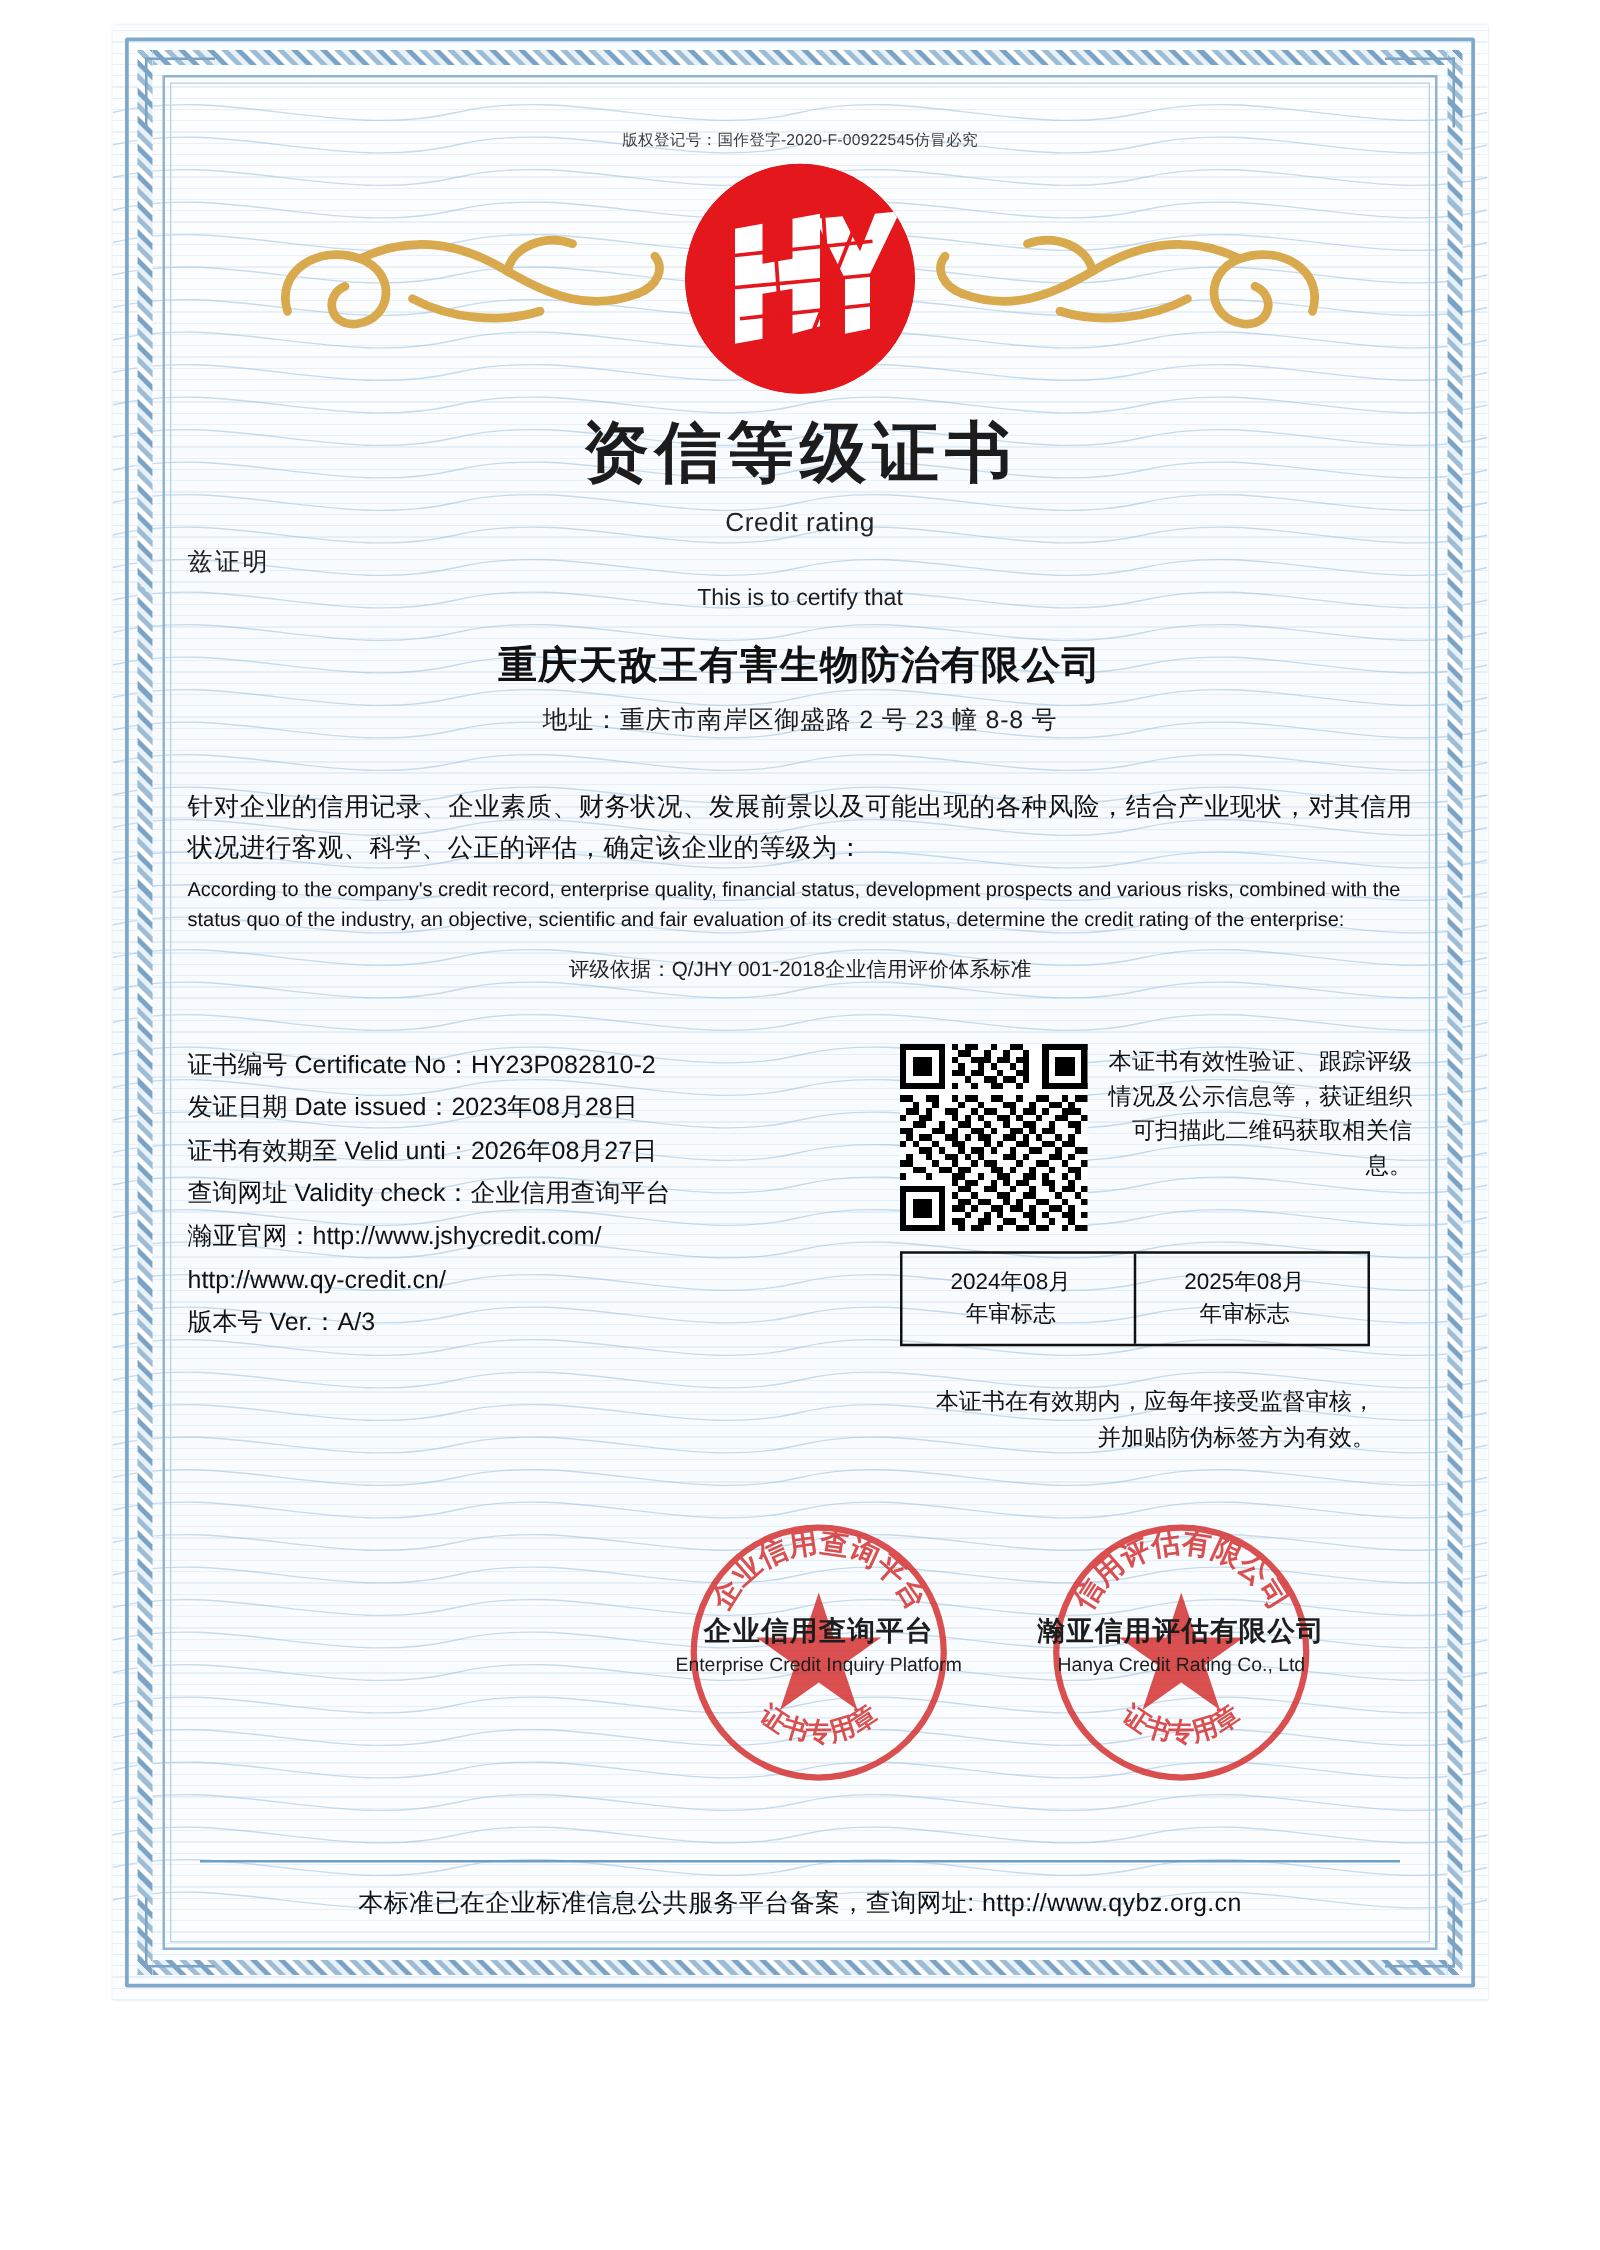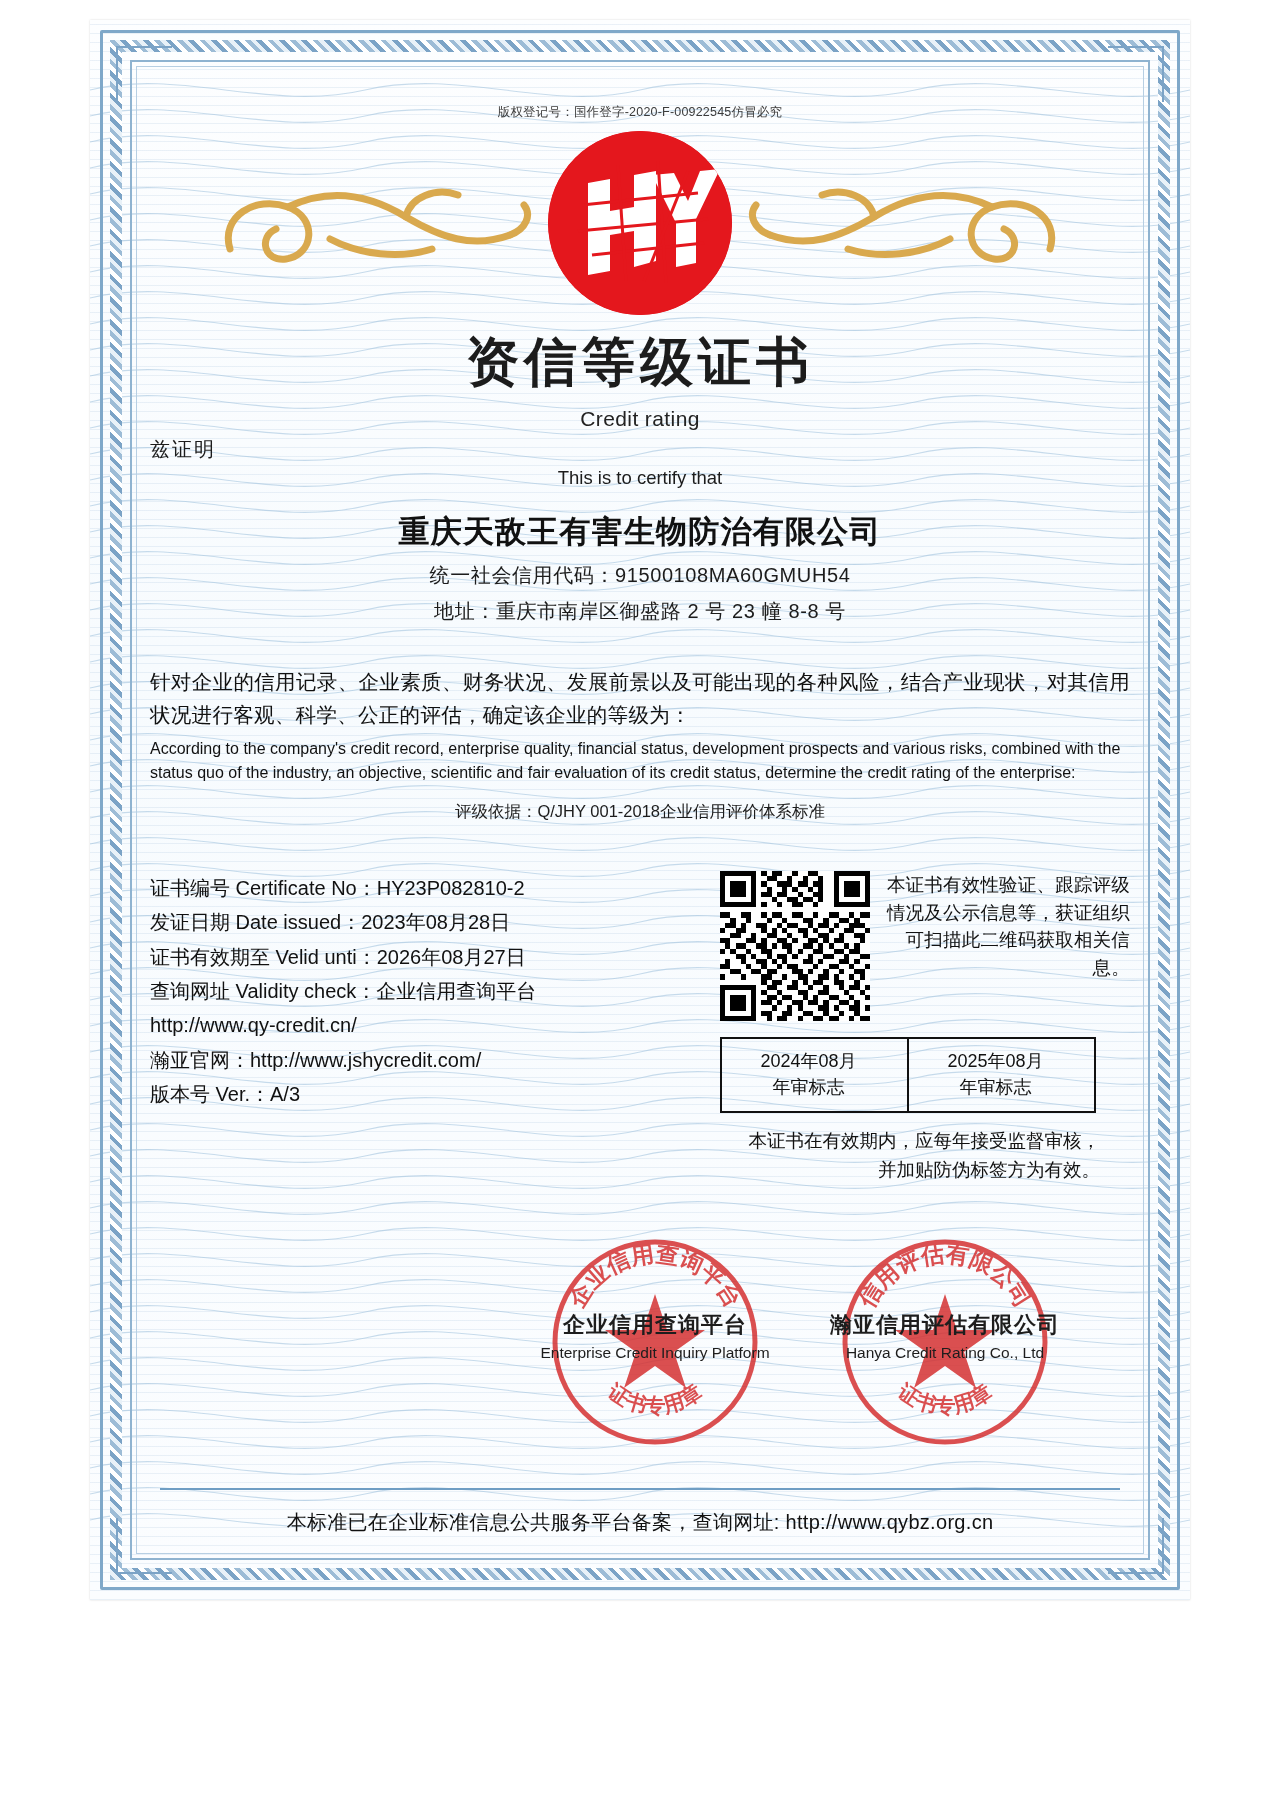--- a/index.html
+++ b/index.html
@@ -253,21 +253,21 @@
     flex: 1;
     text-align: center;
     padding: 9px 12px 11px 0;
     font-size: 18px;
     color: #111;
     line-height: 1.45;
   }
   .stamp-box + .stamp-box { border-left: 2px solid #111; }
 
   .qr-footer {
-    margin-top: 14px;
+    margin-top: 30px;
     font-size: 18.5px;
     color: #111;
     line-height: 1.55;
     text-align: right;
     width: 380px;
   }
 
   
   .seals {
     position: relative;
@@ -446,37 +446,36 @@
       </svg>
     </div>
 
     <div class="title-cn">资信等级证书</div>
     <div class="title-en">Credit rating</div>
 
     <div class="certify-cn">兹证明</div>
     <div class="certify-en">This is to certify that</div>
 
     <div class="company-name">重庆天敌王有害生物防治有限公司</div>
-    <div class="company-line">统一社会信用代码：91500108MA60GMUH54</div>
     <div class="company-line">地址：重庆市南岸区御盛路 2 号 23 幢 8-8 号</div>
 
     <div class="body-cn">针对企业的信用记录、企业素质、财务状况、发展前景以及可能出现的各种风险，结合产业现状，对其信用状况进行客观、科学、公正的评估，确定该企业的等级为：</div>
     <div class="body-en">According to the company's credit record, enterprise quality, financial status, development prospects and various risks, combined with the status quo of the industry, an objective, scientific and fair evaluation of its credit status, determine the credit rating of the enterprise:</div>
 
     <div class="basis-cn">评级依据：Q/JHY 001-2018企业信用评价体系标准</div>
 
     <div class="mid-block">
 
       <div class="details">
         <div class="row">证书编号 Certificate No：HY23P082810-2</div>
         <div class="row">发证日期 Date issued：2023年08月28日</div>
         <div class="row">证书有效期至 Velid unti：2026年08月27日</div>
         <div class="row">查询网址 Validity check：企业信用查询平台</div>
+        <div class="row">瀚亚官网：http://www.jshycredit.com/</div>
         <div class="row">http://www.qy-credit.cn/</div>
-        <div class="row">瀚亚官网：http://www.jshycredit.com/</div>
         <div class="row">版本号 Ver.：A/3</div>
       </div>
 
       <div class="qr-col">
         <div class="qr-top">
           <svg class="qr-code" viewBox="0 0 29 29" shape-rendering="crispEdges">
             <rect width="29" height="29" fill="#ffffff"></rect>
             <g fill="#000000">
               <rect x="0" y="0" width="7" height="1"></rect>
                 <rect x="0" y="6" width="7" height="1"></rect>

